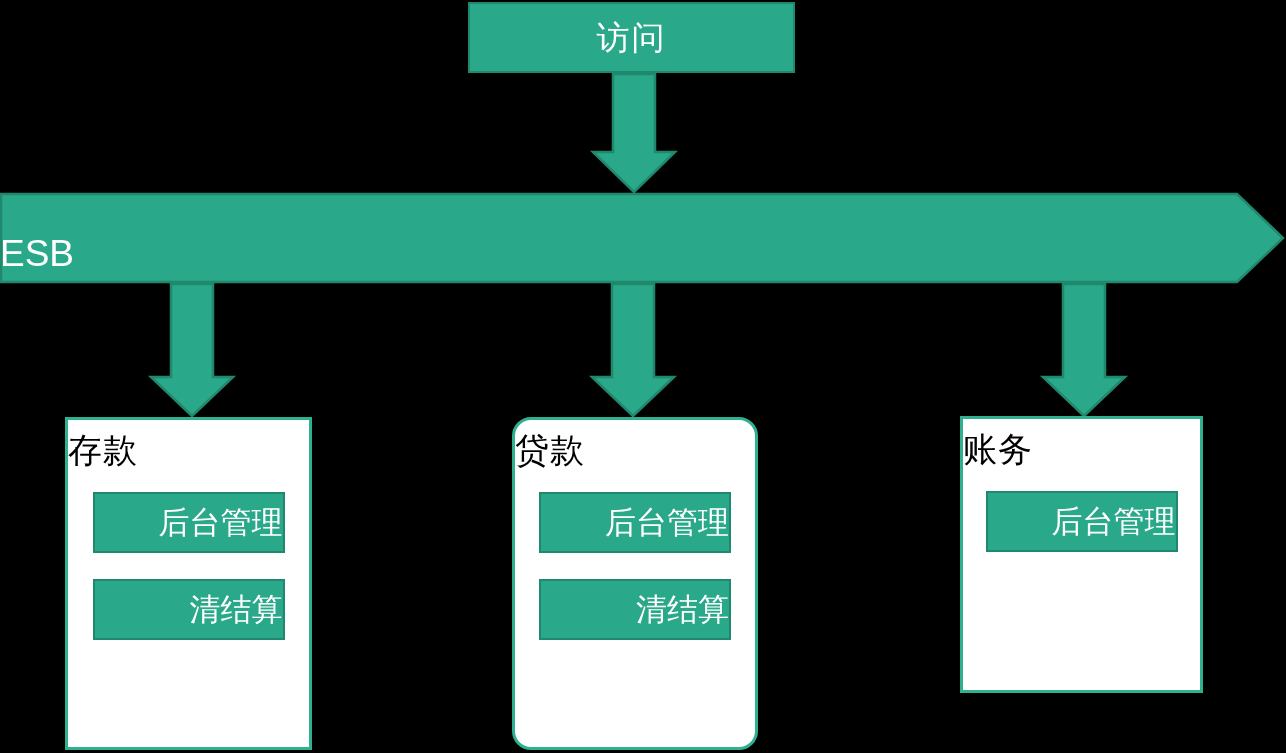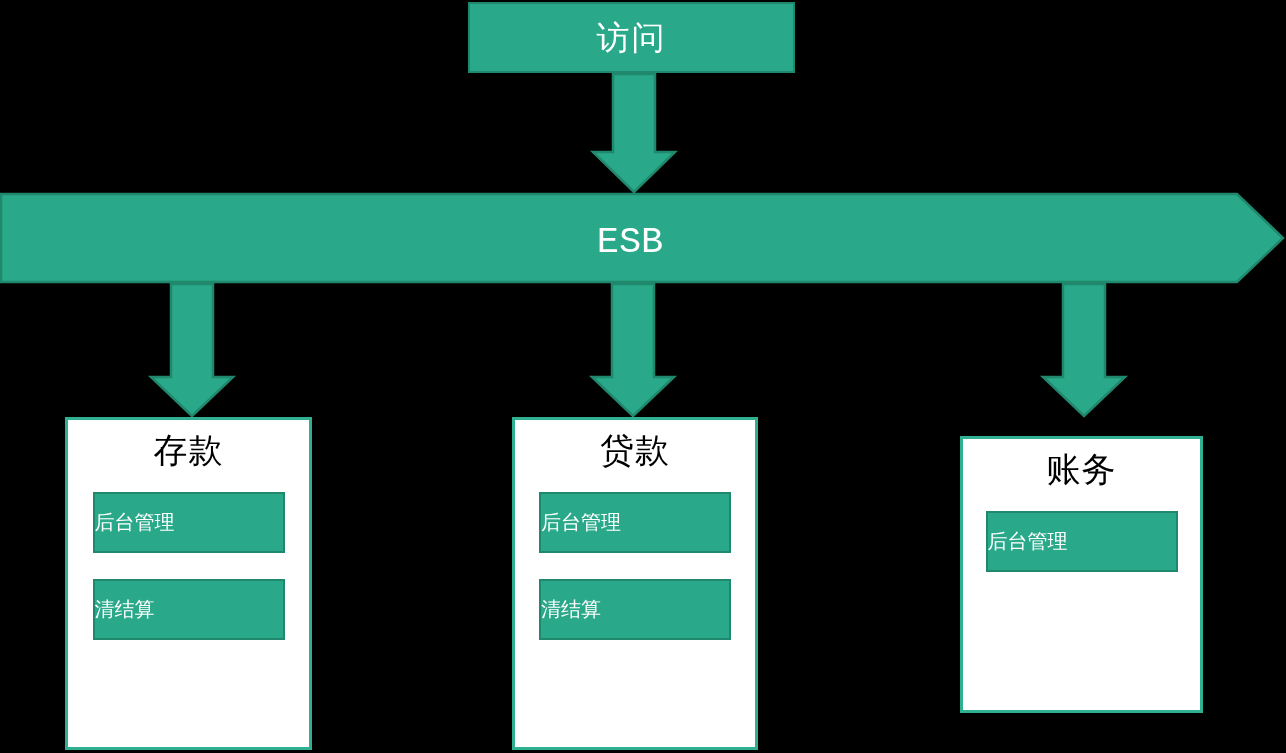--- a/index.html
+++ b/index.html
@@ -21,57 +21,54 @@
     border: 2px solid #20886D;
     color: #FFFFFF;
     font-size: 33px;
     line-height: 67px;
     text-align: center;
     letter-spacing: 2px;
   }
 
   .esb-label {
     position: absolute;
-    left: 0; top: 198px;
+    left: 0; top: 210px;
     width: 1260px; height: 88px;
     color: #FFFFFF;
     font-size: 37px;
     line-height: 88px;
-    text-align: center;
-    font-family: Liberation Mono, monospace;
   }
 
   .group-box {
     position: absolute;
     background: #FFFFFF;
     border: 3px solid #2EB091;
     box-sizing: border-box;
   }
   .group-box.g1 { left: 65px;  top: 417px; width: 247px; height: 333px; }
-  .group-box.g2 { left: 512px; top: 417px; width: 246px; height: 333px; }
-  .group-box.g3 { left: 960px; top: 416px; width: 243px; height: 277px; margin-top: 20px; }
+  .group-box.g2 { left: 512px; top: 417px; width: 246px; height: 333px; border-radius: 19px; }
+  .group-box.g3 { left: 960px; top: 416px; width: 243px; height: 277px; }
 
   .group-title {
     margin-top: 9px;
     color: #000000;
     font-size: 34px;
     line-height: 42px;
-    text-align: center;
     letter-spacing: 1px;
   }
   .sub-item {
     width: 188px;
     height: 57px;
     margin: 0 auto 26px auto;
     background: #2AA98A;
     border: 2px solid #20886D;
     color: #FFFFFF;
-    font-size: 20px;
+    font-size: 31px;
     line-height: 57px;
-    text-align: left;
+    text-align: right;
   }
   .sub-item.first { margin-top: 21px; }
 
   svg .shape { fill: #2AA98A; stroke: #20886D; stroke-width: 2.5; }
 </style>
 </head>
 <body>
 
 <div class="canvas">
 

